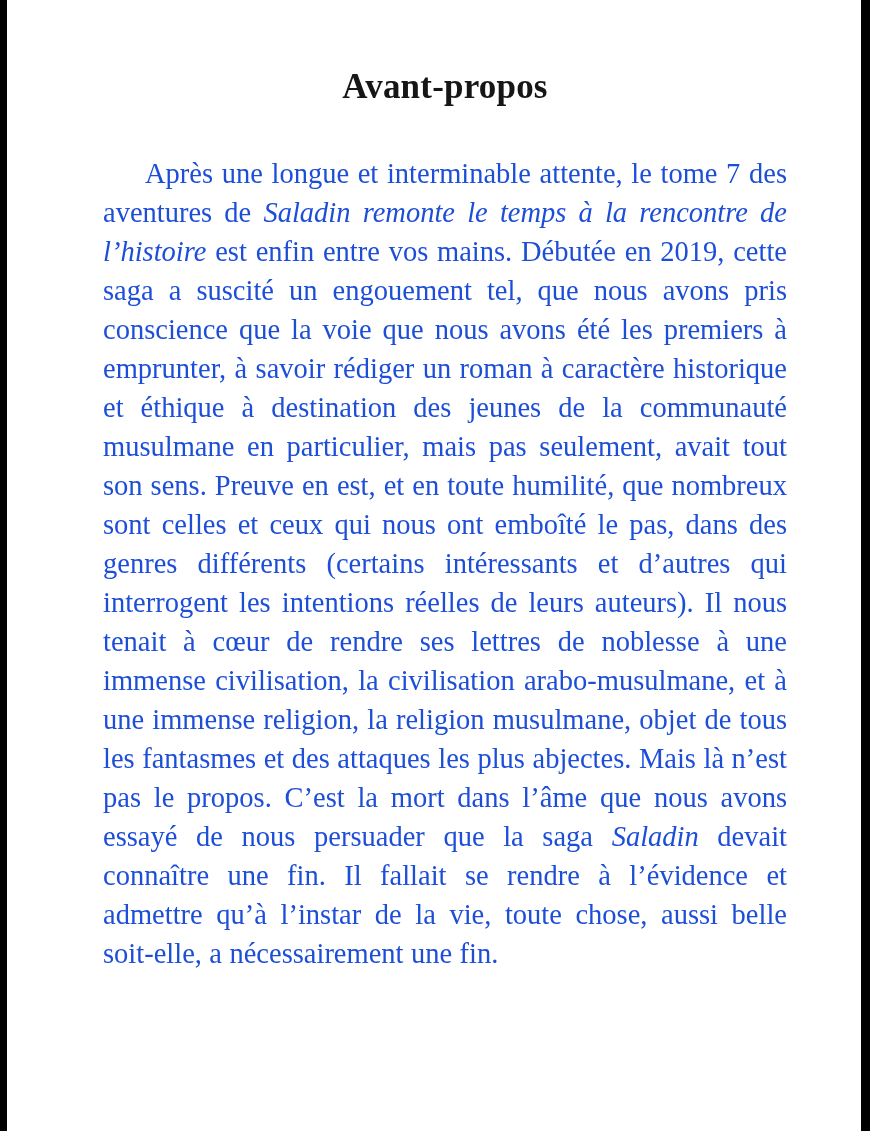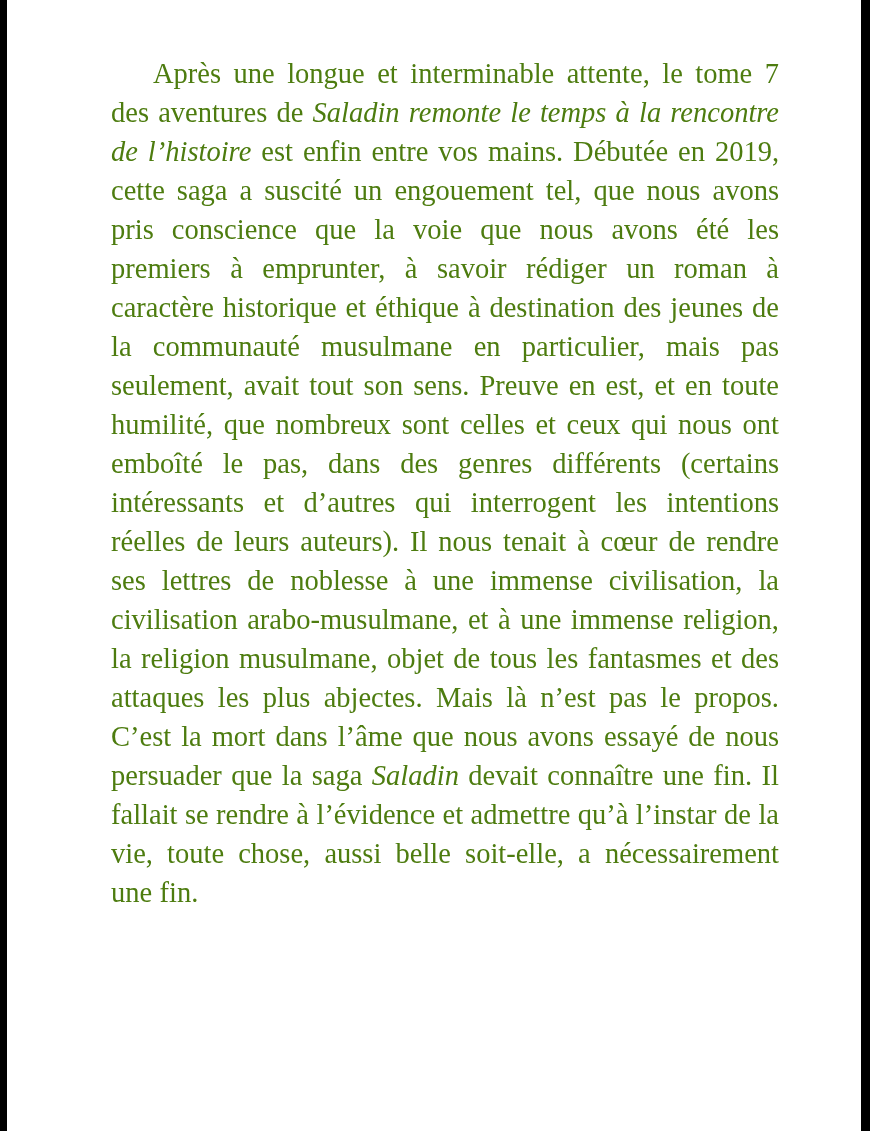--- a/index.html
+++ b/index.html
@@ -43,44 +43,45 @@
     text-align: center;
     font-family: "Liberation Serif", "DejaVu Serif", serif;
     font-weight: bold;
     font-size: 35px;
     line-height: 42px;
     letter-spacing: 0.2px;
     color: #161616;
   }
 
   .body-text {
-    margin: 8px;
+    margin: 0;
     padding-top: 46px;
     text-align: justify;
     text-justify: inter-word;
     font-size: 28.5px;
     line-height: 39px;
-    color: #4d7c0f;
+    color: #1d4ed8;
     text-indent: 42px;
     hyphens: none;
     word-spacing: 0.3px;
   }
 
   .body-text i {
     font-style: italic;
   }
 </style>
 </head>
 <body>
 
 <div class="page">
 
   <div class="edge-strip left"></div>
   <div class="edge-strip right"></div>
 
   <div class="content">
 
+    <h1 class="chapter-title">Avant-propos</h1>
 
     <p class="body-text"><span>Après une longue et interminable attente, le tome 7 des aventures de </span><i>Saladin remonte le temps à la rencontre de l’histoire</i><span> est enfin entre vos mains. Débutée en 2019, cette saga a suscité un engouement tel, que nous avons pris conscience que la voie que nous avons été les premiers à emprunter, à savoir rédiger un roman à caractère historique et éthique à destination des jeunes de la communauté musulmane en particulier, mais pas seulement, avait tout son sens. Preuve en est, et en toute humilité, que nombreux sont celles et ceux qui nous ont emboîté le pas, dans des genres différents (certains intéressants et d’autres qui interrogent les intentions réelles de leurs auteurs). Il nous tenait à cœur de rendre ses lettres de noblesse à une immense civilisation, la civilisation arabo-musulmane, et à une immense religion, la religion musulmane, objet de tous les fantasmes et des attaques les plus abjectes. Mais là n’est pas le propos. C’est la mort dans l’âme que nous avons essayé de nous persuader que la saga </span><i>Saladin</i><span> devait connaître une fin. Il fallait se rendre à l’évidence et admettre qu’à l’instar de la vie, toute chose, aussi belle soit-elle, a nécessairement une fin.</span></p>
 
   </div>
 
 </div>
 
 </body></html>

